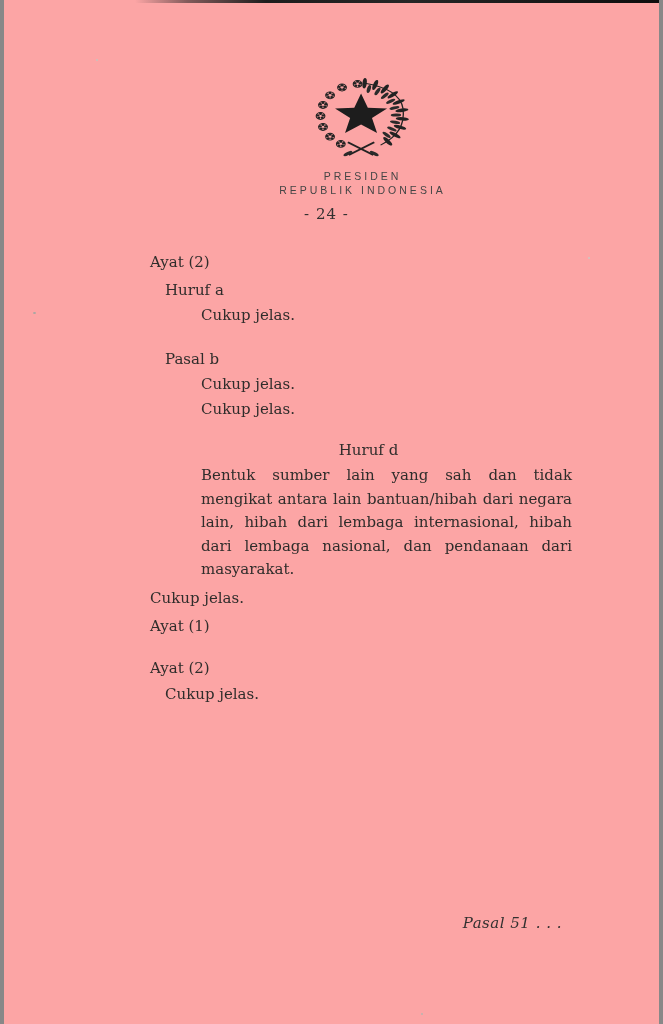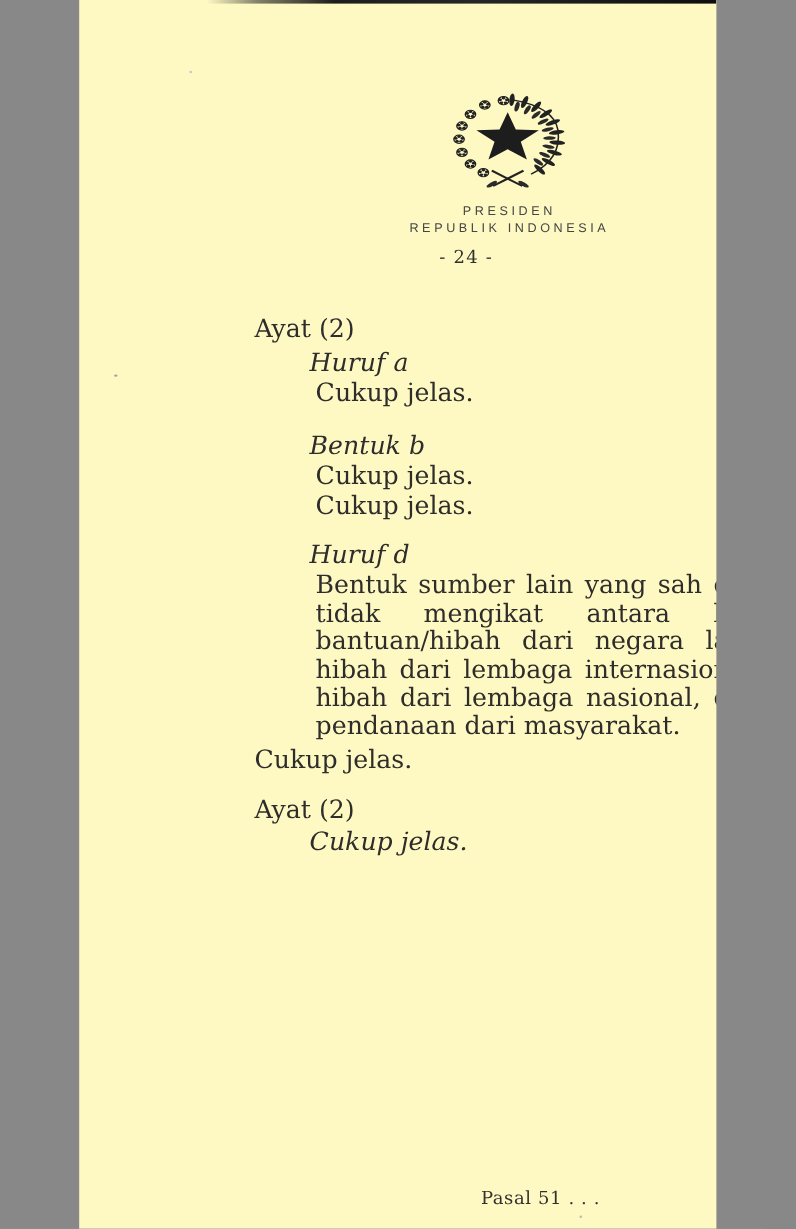--- a/index.html
+++ b/index.html
@@ -1,47 +1,48 @@
 <!DOCTYPE html>
 <html><head>
 <meta charset="utf-8">
 <style>
   html,body { margin:0; padding:0; background:#888; }
   .sheet {
-    position:relative; width:531px; height:1024px; margin:0 auto;
-    background:#fef9c3; overflow:hidden;
+    position:relative; width:655px; height:1024px; margin:0 auto;
+    background:#fca5a5; overflow:hidden;
     font-family:"DejaVu Serif", serif; color:#2f2d2b;
   }
   .top-edge {
     position:absolute; top:0; left:0; right:0; height:3px;
     background:linear-gradient(90deg, rgba(30,30,30,0) 0%, rgba(30,30,30,0) 20%,
       rgba(30,30,30,.55) 28%, #1d1d1d 40%, #262626 62%, #0e0e0e 100%);
   }
   .emblem { position:absolute; left:309px; top:77px; width:98px; height:84px; }
   .masthead {
     position:absolute; top:169px; left:27px; width:663px; text-align:center;
     font-family:"Liberation Sans", sans-serif; font-size:10.5px; line-height:14px;
     letter-spacing:3px; color:#454545;
   }
   .pageno {
     position:absolute; top:205px; left:-9px; width:663px; text-align:center;
     font-size:15px; letter-spacing:1px; color:#333130;
   }
-  .content { position:absolute; top:260px; left:118px; width:450px; font-size:21px; }
+  .content { position:absolute; top:248px; left:118px; width:450px; font-size:15px; }
   .lbl, .txt { line-height:23px; }
   .para { line-height:23.5px; text-align:justify; }
   .ind1 { margin-left:28px; }
-  .ind2 { margin-left:74px;font-style:italic; }
+  .ind2 { margin-left:43px; }
   .ind3 { margin-left:79px; }
   .mt2 { margin-top:2px; }  .mt3 { margin-top:3px; }  .mt5 { margin-top:5px; }
-  .mt18 { margin-top:18px; } .mt19 { margin-top:19px; } .mt21 { margin-top:21px; }
+  .mt18 { margin-top:18px;text-align:center; } .mt19 { margin-top:19px; } .mt21 { margin-top:21px; }
   .mt22 { margin-top:22px; }
   .catchword {
-    position:absolute; top:989px; right:97px; font-size:15px; color:#333130;
+    position:absolute; top:914px; right:97px; font-size:15px; color:#333130;
     letter-spacing:.5px;
+    font-style:italic;
   }
   .speck { position:absolute; border-radius:50%; background:#a9a7a2; }
   .speck.s1 { left:29px; top:312px; width:3px; height:2px; }
   .speck.s2 { left:92px; top:59px;  width:2px; height:2px; background:#c6c4bf; }
   .speck.s3 { left:417px; top:1013px; width:2px; height:2px; background:#b8b6b1; }
   .speck.s4 { left:584px; top:257px; width:2px; height:2px; background:#cac8c3; }
 </style>
 </head>
 <body>
 
@@ -112,31 +113,32 @@
 
   <div class="pageno">- 24 -</div>
 
   <div class="content">
 
     <div class="lbl ind1 mt3">Ayat (2)</div>
 
     <div class="lbl ind2 mt5">Huruf a</div>
     <div class="txt ind3 mt2">Cukup jelas.</div>
 
-    <div class="lbl ind2 mt21">Bentuk b</div>
+    <div class="lbl ind2 mt21">Pasal b</div>
     <div class="txt ind3 mt2">Cukup jelas.</div>
 
     <div class="txt ind3 mt2">Cukup jelas.</div>
 
     <div class="lbl ind2 mt18">Huruf d</div>
     <div class="para ind3 mt2">Bentuk sumber lain yang sah dan tidak mengikat antara lain bantuan/hibah dari negara lain, hibah dari lembaga internasional, hibah dari lembaga nasional, dan pendanaan dari masyarakat.</div>
 
     <div class="txt ind1 mt5">Cukup jelas.</div>
 
 
+    <div class="lbl ind1 mt5">Ayat (1)</div>
 
     <div class="lbl ind1 mt19">Ayat (2)</div>
     <div class="txt ind2 mt3">Cukup jelas.</div>
 
   </div>
 
   <div class="catchword">Pasal 51 . . .</div>
 
   <div class="speck s1"></div>
   <div class="speck s2"></div>

